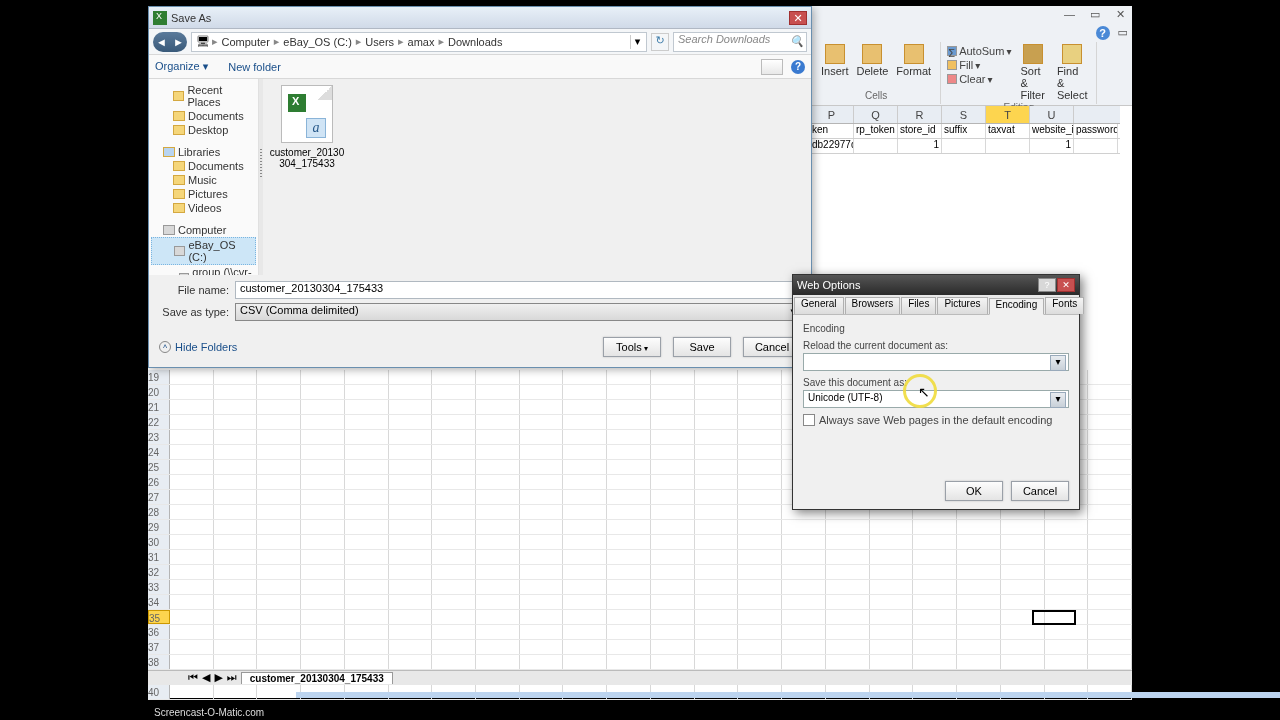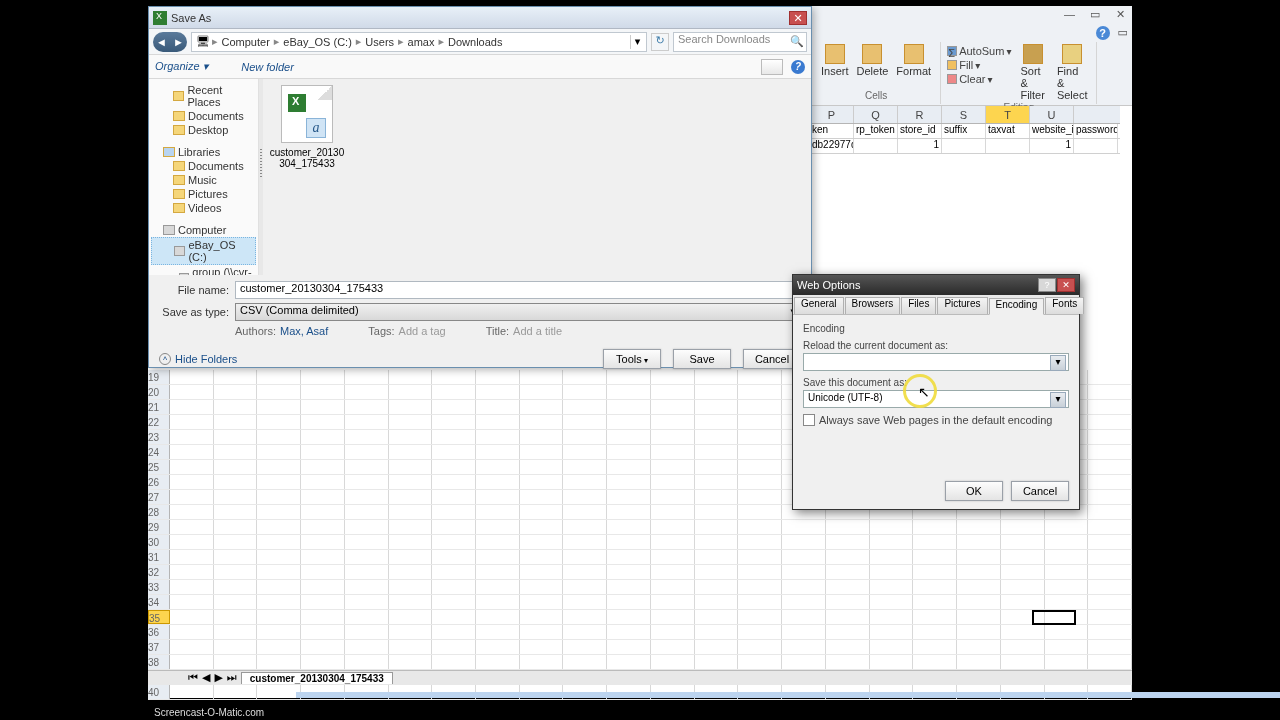--- a/index.html
+++ b/index.html
@@ -44,23 +44,23 @@
 .title-text { margin-left: 4px; color: #333; }
 .title-close { margin-left: auto; width: 18px; height: 14px; background: #c85050; color: #fff; text-align: center; line-height: 12px; border: 1px solid #a03030; }
 .nav-row { height: 26px; display: flex; align-items: center; padding: 2px 4px; gap: 4px; background: #f4f6f8; border-bottom: 1px solid #d8d8d8; }
 .nav-arrows { width: 34px; height: 20px; background: linear-gradient(#5a7a9a,#3a5a7a); border-radius: 10px; display: flex; }
 .nav-arrows span { flex: 1; color: #fff; text-align: center; line-height: 20px; }
 .breadcrumb { flex: 1; height: 20px; border: 1px solid #c0c8d0; background: #fff; display: flex; align-items: center; padding: 0 20px 0 4px; gap: 2px; position: relative; }
 .bc-item { color: #333; padding: 0 2px; }
 .bc-sep { color: #888; }
 .bc-dropdown { position: absolute; right: 2px; top: 2px; width: 14px; height: 14px; border-left: 1px solid #ccc; text-align: center; }
 .refresh { width: 18px; height: 18px; border: 1px solid #ccc; text-align: center; color: #3a7aa8; }
-.search { width: 134px; height: 20px; border: 1px solid #c0c8d0; background: #fff; padding: 0 4px; color: #888; position: relative; }
+.search { width: 134px; height: 20px; border: 1px solid #c0c8d0; background: #fff; padding: 0 4px; color: #888; font-style: italic; position: relative; }
 .search-ico { position: absolute; right: 2px; top: 2px; width: 14px; height: 14px; color: #5a7a9a; }
-.toolbar { height: 24px; border-bottom: 1px solid #d8d8d8; display: flex; align-items: center; padding: 0 6px; gap: 33px; background: #f9f9f9; font-style: italic; }
+.toolbar { height: 24px; border-bottom: 1px solid #d8d8d8; display: flex; align-items: center; padding: 0 6px; gap: 20px; background: #f9f9f9; }
 .org-btn { color: #1a4f8a; cursor: default; }
 .tool-right { margin-left: auto; display: flex; gap: 8px; align-items: center; }
 .view-ico { width: 22px; height: 16px; border: 1px solid #bbb; background: linear-gradient(#fff,#e8e8e8); }
 .help-blue { width: 14px; height: 14px; background: #3a7ad0; color: #fff; border-radius: 50%; text-align: center; line-height: 14px; font-weight: bold; font-size: 10px; }
 .body { display: flex; height: 196px; }
 .tree { width: 110px; border-right: 1px solid #e0e0e0; padding: 4px 2px; overflow: hidden; background: #fafafa; }
 .tree-item { display: flex; align-items: center; gap: 3px; padding: 1px 2px 1px 12px; color: #333; }
 .tree-item.indent { padding-left: 22px; }
 .tree-item.indent2 { padding-left: 28px; }
 .tree-item.sel { background: #cde6f7; border: 1px dotted #7ab5e0; }
@@ -873,34 +873,20 @@
     </div>
     <div class="fields">
       <div class="field-row">
         <div class="field-lbl">File name:</div>
         <div class="field-input">customer_20130304_175433</div>
       </div>
       <div class="field-row">
         <div class="field-lbl">Save as type:</div>
         <div class="field-select">CSV (Comma delimited)</div>
       </div>
-      <div class="meta-row">
-        <div class="meta">
-            <span class="meta-lbl">Authors:</span>
-            <span class="meta-val">Max, Asaf</span>
-          </div>
-        <div class="meta">
-            <span class="meta-lbl">Tags:</span>
-            <span class="meta-add">Add a tag</span>
-          </div>
-        <div class="meta">
-            <span class="meta-lbl">Title:</span>
-            <span class="meta-add">Add a title</span>
-          </div>
-      </div>
     </div>
     <div class="footer">
       <div class="hide-folders">
         <span class="hide-ico">˄</span>
         <span>Hide Folders</span>
       </div>
       <div class="footer-btns">
         <div class="btn dd">Tools</div>
         <div class="btn">Save</div>
         <div class="btn">Cancel</div>

